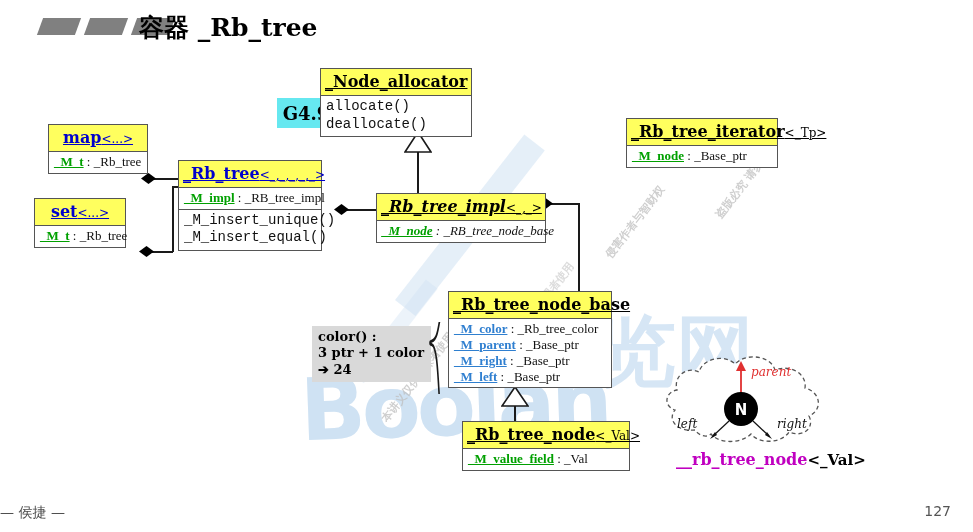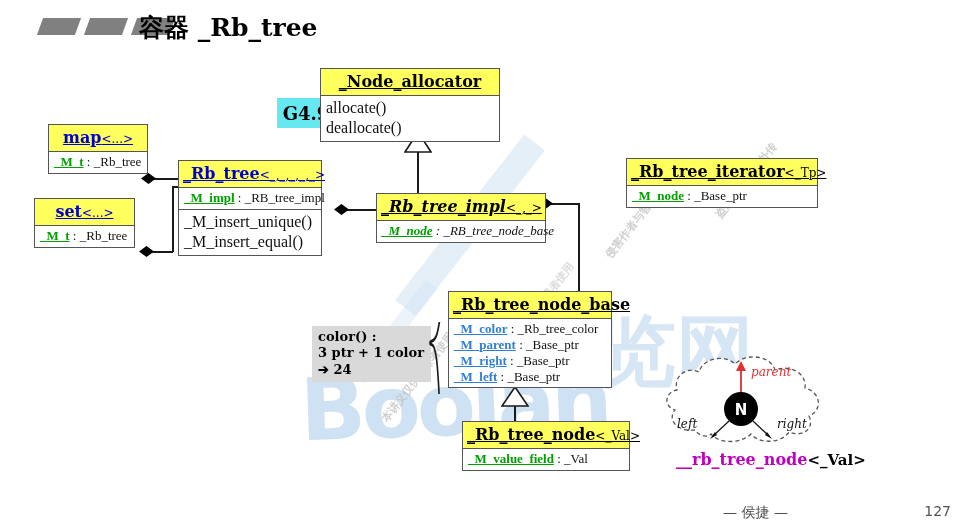--- a/index.html
+++ b/index.html
@@ -77,21 +77,21 @@
     font-family:"DejaVu Serif", serif;
     font-size:12px;font-weight:normal;text-decoration:underline;
   }
   .cls .sec{padding:2px 5px 3px;}
   .cls .sec + .sec{border-top:1.4px solid #555;}
   .row{font-size:13px;white-space:nowrap;line-height:1.22;}
   .fld{text-decoration:underline;font-weight:bold;}
   .g{color:#00a000;}
   .b{color:#2f7fd0;}
   .plain{color:#111;}
-  .meth{font-size:16px;line-height:1.25;white-space:nowrap;color:#111;}
+  .meth{font-size:14px;line-height:1.25;white-space:nowrap;color:#111;font-family:Liberation Mono, monospace;}
 
   .blue-title .nm{color:#0000cc;}
   .blue-title .tpl{color:#0000cc;}
   .black-title .nm{color:#000;}
   .black-title .tpl{color:#000;}
 
   
   .ln{position:absolute;background:#1a1a1a;}
   .lnh{height:1.6px;}
   .lnv{width:1.6px;}
@@ -117,21 +117,21 @@
     position:absolute;left:676px;top:450px;
     font-family:"DejaVu Serif", serif;
     font-weight:bold;font-size:16px;color:#c000c0;
     white-space:nowrap;
   }
   .cloud-lbl .tp{font-size:15px;font-weight:bold;color:#000;}
 
   
   .foot{
     position:absolute;left:0;top:504px;width:788px;
-    text-align:right;font-size:14px;color:#4a4a4a;
+    text-align:left;font-size:14px;color:#4a4a4a;
     font-family:"DejaVu Serif", serif;
   }
   .pgnum{
     position:absolute;right:22px;top:503px;
     font-family:"DejaVu Sans", sans-serif;
     font-size:14px;color:#555;text-align:center;
   }
 </style>
 </head>
 <body>
@@ -172,42 +172,42 @@
 
   <div class="ln lnh" style="left:545px;top:203px;width:35px;"></div>
   <div class="ln lnv" style="left:578px;top:203px;height:90px;"></div>
   <div class="diamond" style="left:538px;top:198px;"></div>
 
   <div class="ln lnv" style="left:514px;top:405px;height:21px;"></div>
   <svg class="tri" style="left:501px;top:386px;" width="28" height="21">
     <polygon points="14,1 27,20 1,20" fill="#ffffff" stroke="#1a1a1a" stroke-width="1.6"></polygon>
   </svg>
 
-  <div class="cls black-title" style="left:320px;top:68px;width:180px;">
+  <div class="cls black-title" style="left:320px;top:68px;width:152px;">
     <div class="hd">
       <span class="nm">_Node_allocator</span><span class="tpl"></span>
     </div>
     <div class="sec">
       <div class="meth">allocate()</div>
       <div class="meth">deallocate()</div>
     </div>
   </div>
 
   <div class="cls blue-title" style="left:48px;top:124px;width:100px;">
     <div class="hd">
       <span class="nm">map</span><span class="tpl">&lt;...&gt;</span>
     </div>
     <div class="sec">
       <div class="row">
         <span class="fld g">_M_t</span><span class="plain"> : </span><span class="plain">_Rb_tree</span>
       </div>
     </div>
   </div>
 
-  <div class="cls blue-title" style="left:34px;top:198px;width:101px;">
+  <div class="cls blue-title" style="left:34px;top:198px;width:92px;">
     <div class="hd">
       <span class="nm">set</span><span class="tpl">&lt;...&gt;</span>
     </div>
     <div class="sec">
       <div class="row">
         <span class="fld g">_M_t</span><span class="plain"> : </span><span class="plain">_Rb_tree</span>
       </div>
     </div>
   </div>
 
@@ -230,21 +230,21 @@
     <div class="hd">
       <span class="nm">_Rb_tree_impl</span><span class="tpl">&lt;_,_&gt;</span>
     </div>
     <div class="sec">
       <div class="row">
         <span class="fld g">_M_node</span><span class="plain"> : </span><span class="plain">_RB_tree_node_base</span>
       </div>
     </div>
   </div>
 
-  <div class="cls black-title" style="left:626px;top:118px;width:192px;margin-top:40px;">
+  <div class="cls black-title" style="left:626px;top:118px;width:152px;">
     <div class="hd">
       <span class="nm">_Rb_tree_iterator</span><span class="tpl">&lt;_Tp&gt;</span>
     </div>
     <div class="sec">
       <div class="row">
         <span class="fld g">_M_node</span><span class="plain"> : </span><span class="plain">_Base_ptr</span>
       </div>
     </div>
   </div>
 

